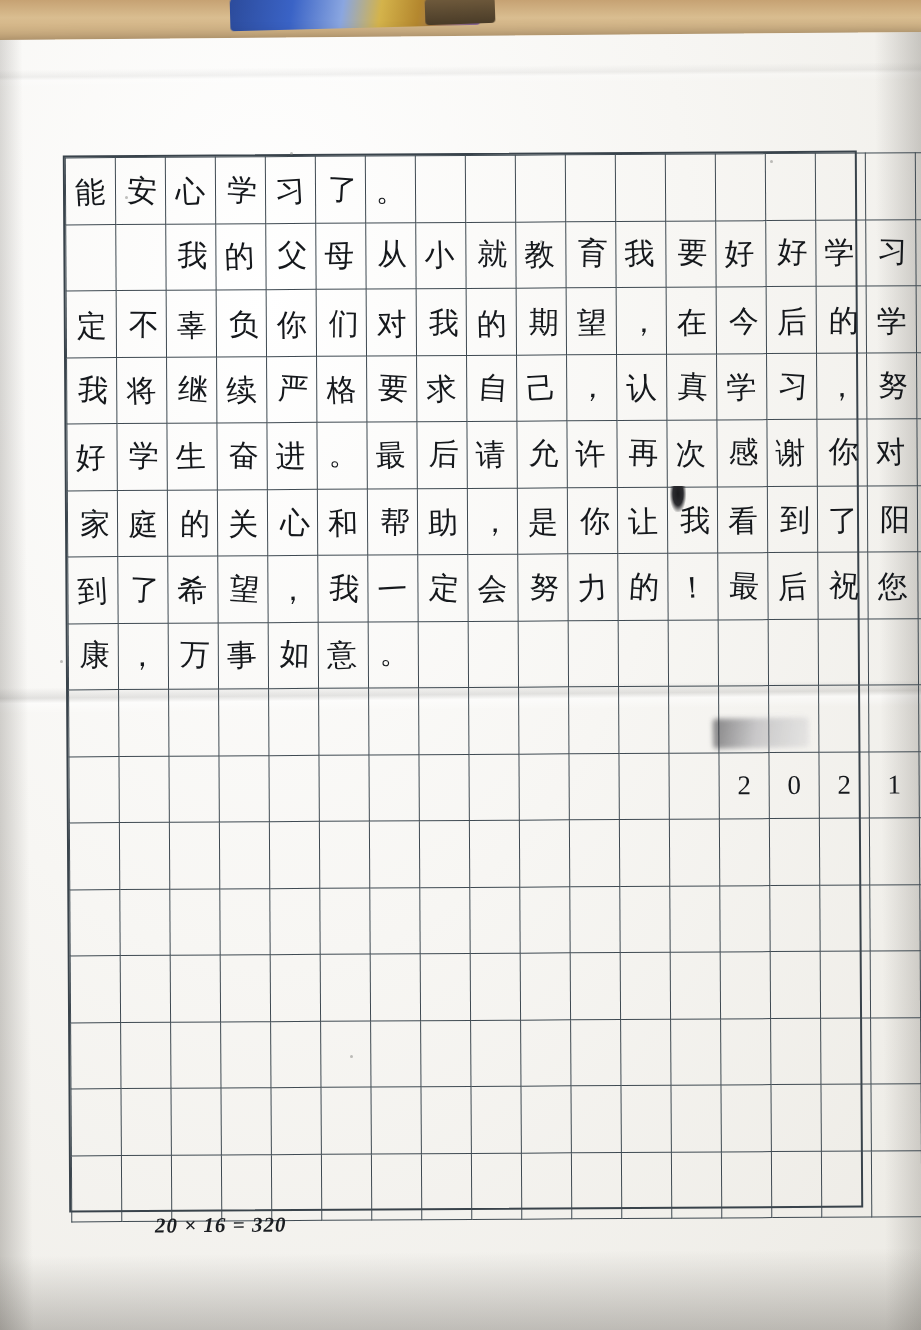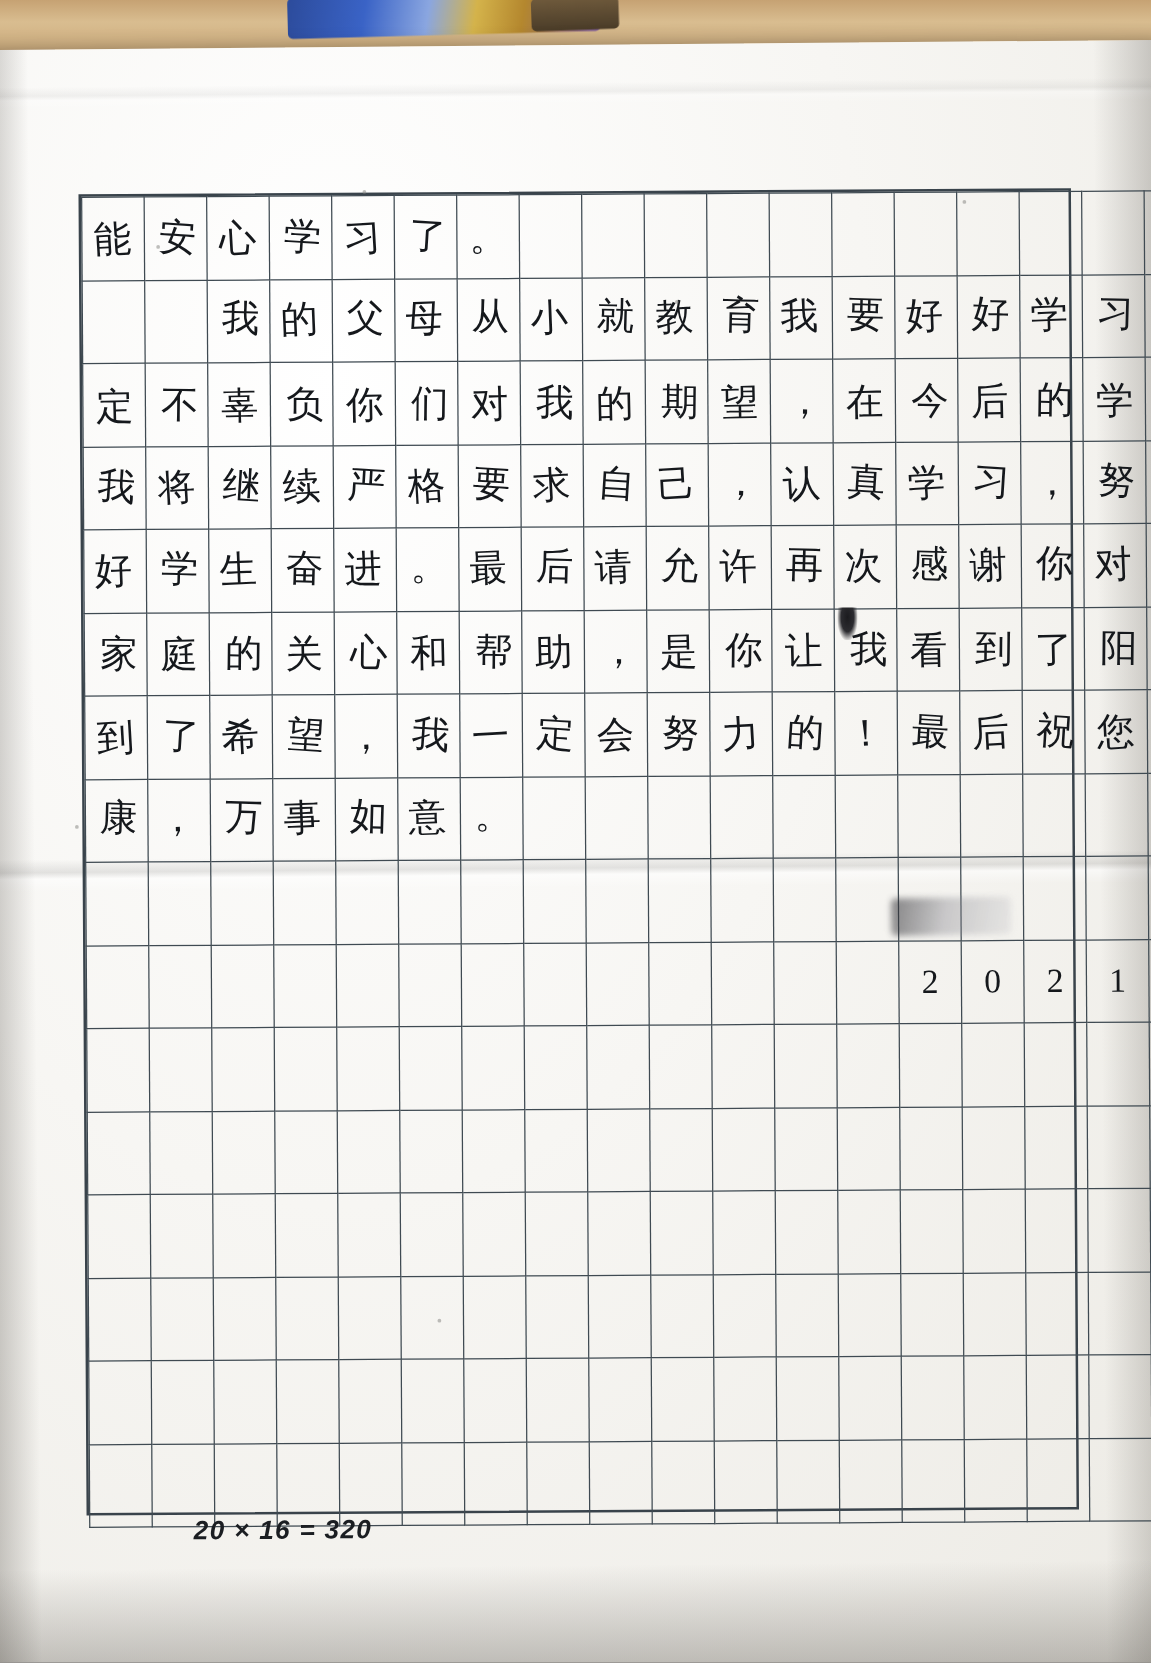--- a/index.html
+++ b/index.html
@@ -142,21 +142,21 @@
     position: absolute;
     left: 670px; top: 486px;
     width: 16px; height: 26px;
     background: radial-gradient(ellipse at 50% 30%, #1b1b1e 0%, #2c2c30 45%, rgba(60,60,66,0) 75%);
     filter: blur(0.6px);
   }
   .counter {
     position: absolute;
     left: 155px;
     top: 1213px;
-    font-family: Liberation Sans, sans-serif;
+    font-family: Liberation Serif, serif;
     font-size: 21px;
     font-style: italic;
     font-weight: 700;
     color: #1b1e22;
     letter-spacing: 1px;
     transform: rotate(-0.4deg);
   }
   .speck { position: absolute; background: #8a8a86; border-radius: 50%; opacity:.55; }
 </style>
 </head>

